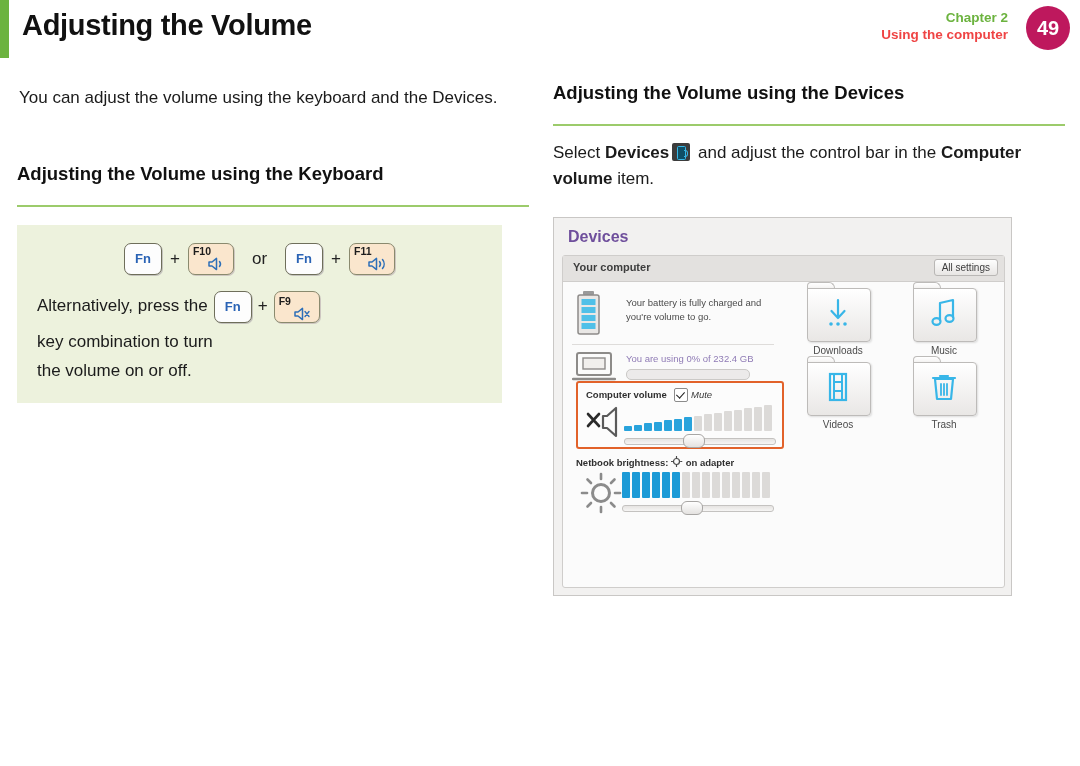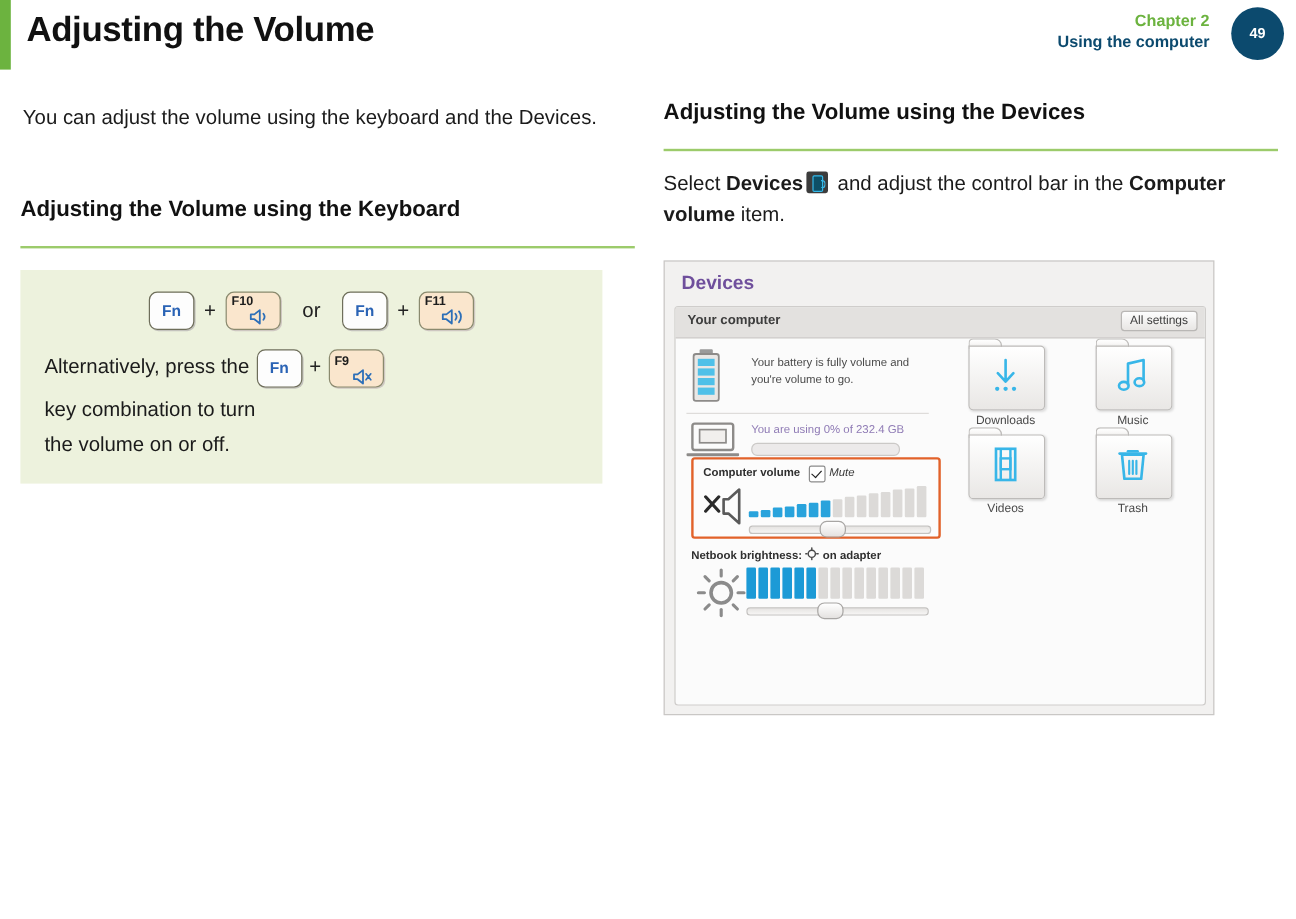--- a/index.html
+++ b/index.html
@@ -21,26 +21,26 @@
   .page-title {
     position: absolute; left: 22px; top: 9px;
     font-size: 29px; font-weight: bold; letter-spacing: -0.3px;
     color: #111;
   }
   .chapter-block {
     position: absolute; right: 72px; top: 10px;
     text-align: right; line-height: 1.25;
   }
   .chapter-line1 { font-size: 13.5px; font-weight: bold; color: #6cb33f; }
-  .chapter-line2 { font-size: 13.5px; font-weight: bold; color: #0c4a6e; }
+  .chapter-line2 { font-size: 13.5px; font-weight: bold; color: #ef4444; }
   .page-badge {
     position: absolute; right: 10px; top: 6px;
     width: 44px; height: 44px; border-radius: 50%;
-    background: #0c4a6e; color: #fff;
-    font-size: 12px; font-weight: bold;
+    background: #be185d; color: #fff;
+    font-size: 20px; font-weight: bold;
     display: flex; align-items: center; justify-content: center;
   }
 
   
   .col-left { position: absolute; left: 17px; top: 80px; width: 512px; }
   .col-right { position: absolute; left: 553px; top: 80px; width: 512px; }
 
   .intro {
     font-size: 17px; color: #1b1b1b; line-height: 1.45;
     margin: 6px 0 0 2px;
@@ -356,21 +356,21 @@
               <svg width="34" height="46" viewBox="0 0 34 46">
                 <rect x="11" y="1" width="11" height="4" rx="1" fill="#9a9a9a"></rect>
                 <rect x="6" y="5" width="21" height="39" rx="2" fill="#e9e7e5" stroke="#8d8b89" stroke-width="1.5"></rect>
                 <rect x="9.5" y="9" width="14" height="6" fill="#4fc0e8"></rect>
                 <rect x="9.5" y="17" width="14" height="6" fill="#4fc0e8"></rect>
                 <rect x="9.5" y="25" width="14" height="6" fill="#4fc0e8"></rect>
                 <rect x="9.5" y="33" width="14" height="6" fill="#4fc0e8"></rect>
               </svg>
             </span>
             <span class="txt">
-              <span>Your battery is fully volume and</span>
+              <span>Your battery is fully charged and</span>
               <span style="display: block;">you're volume to go.</span>
             </span>
           </div>
 
           <div class="divider"></div>
 
           <div class="row-store">
             <span>
               <svg width="44" height="34" viewBox="0 0 44 34">
                 <rect x="5" y="4" width="34" height="22" rx="2" fill="#fbfbfb" stroke="#8d8b89" stroke-width="2"></rect>

